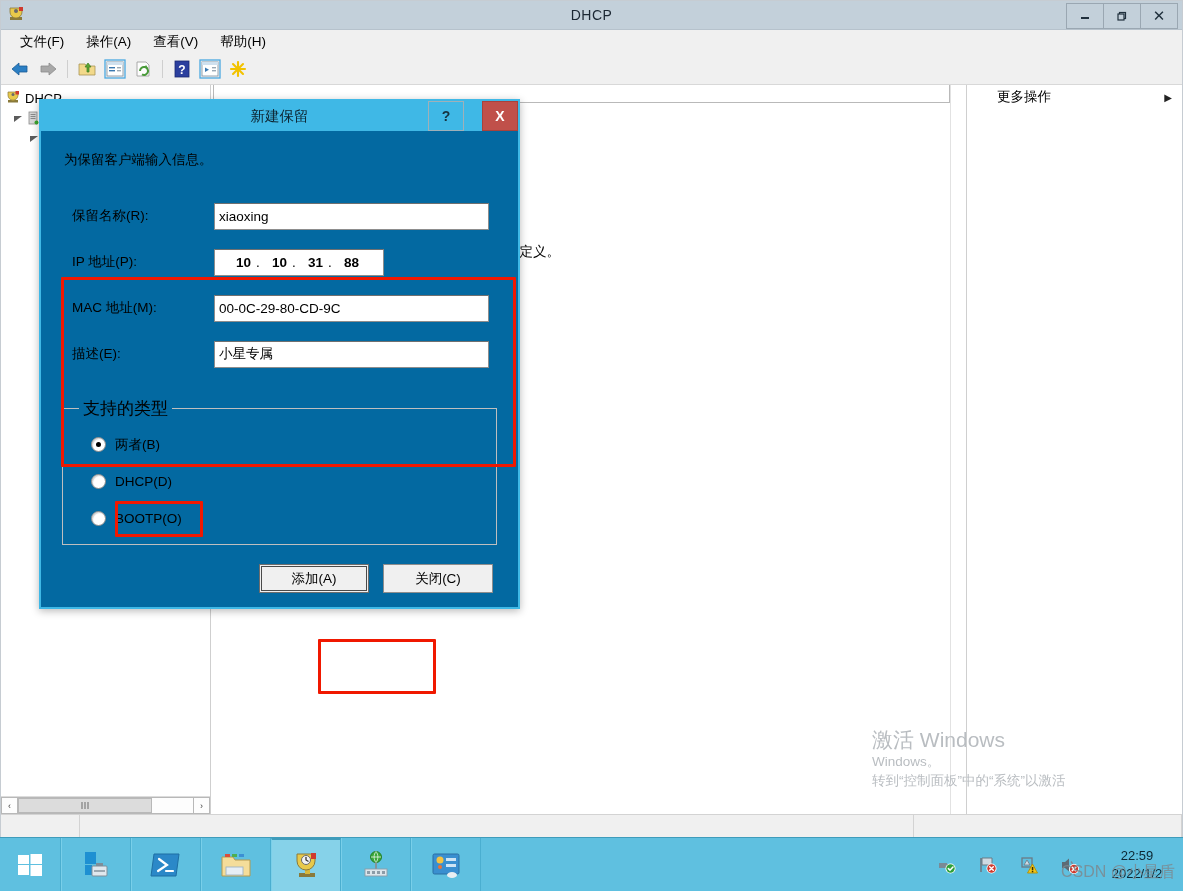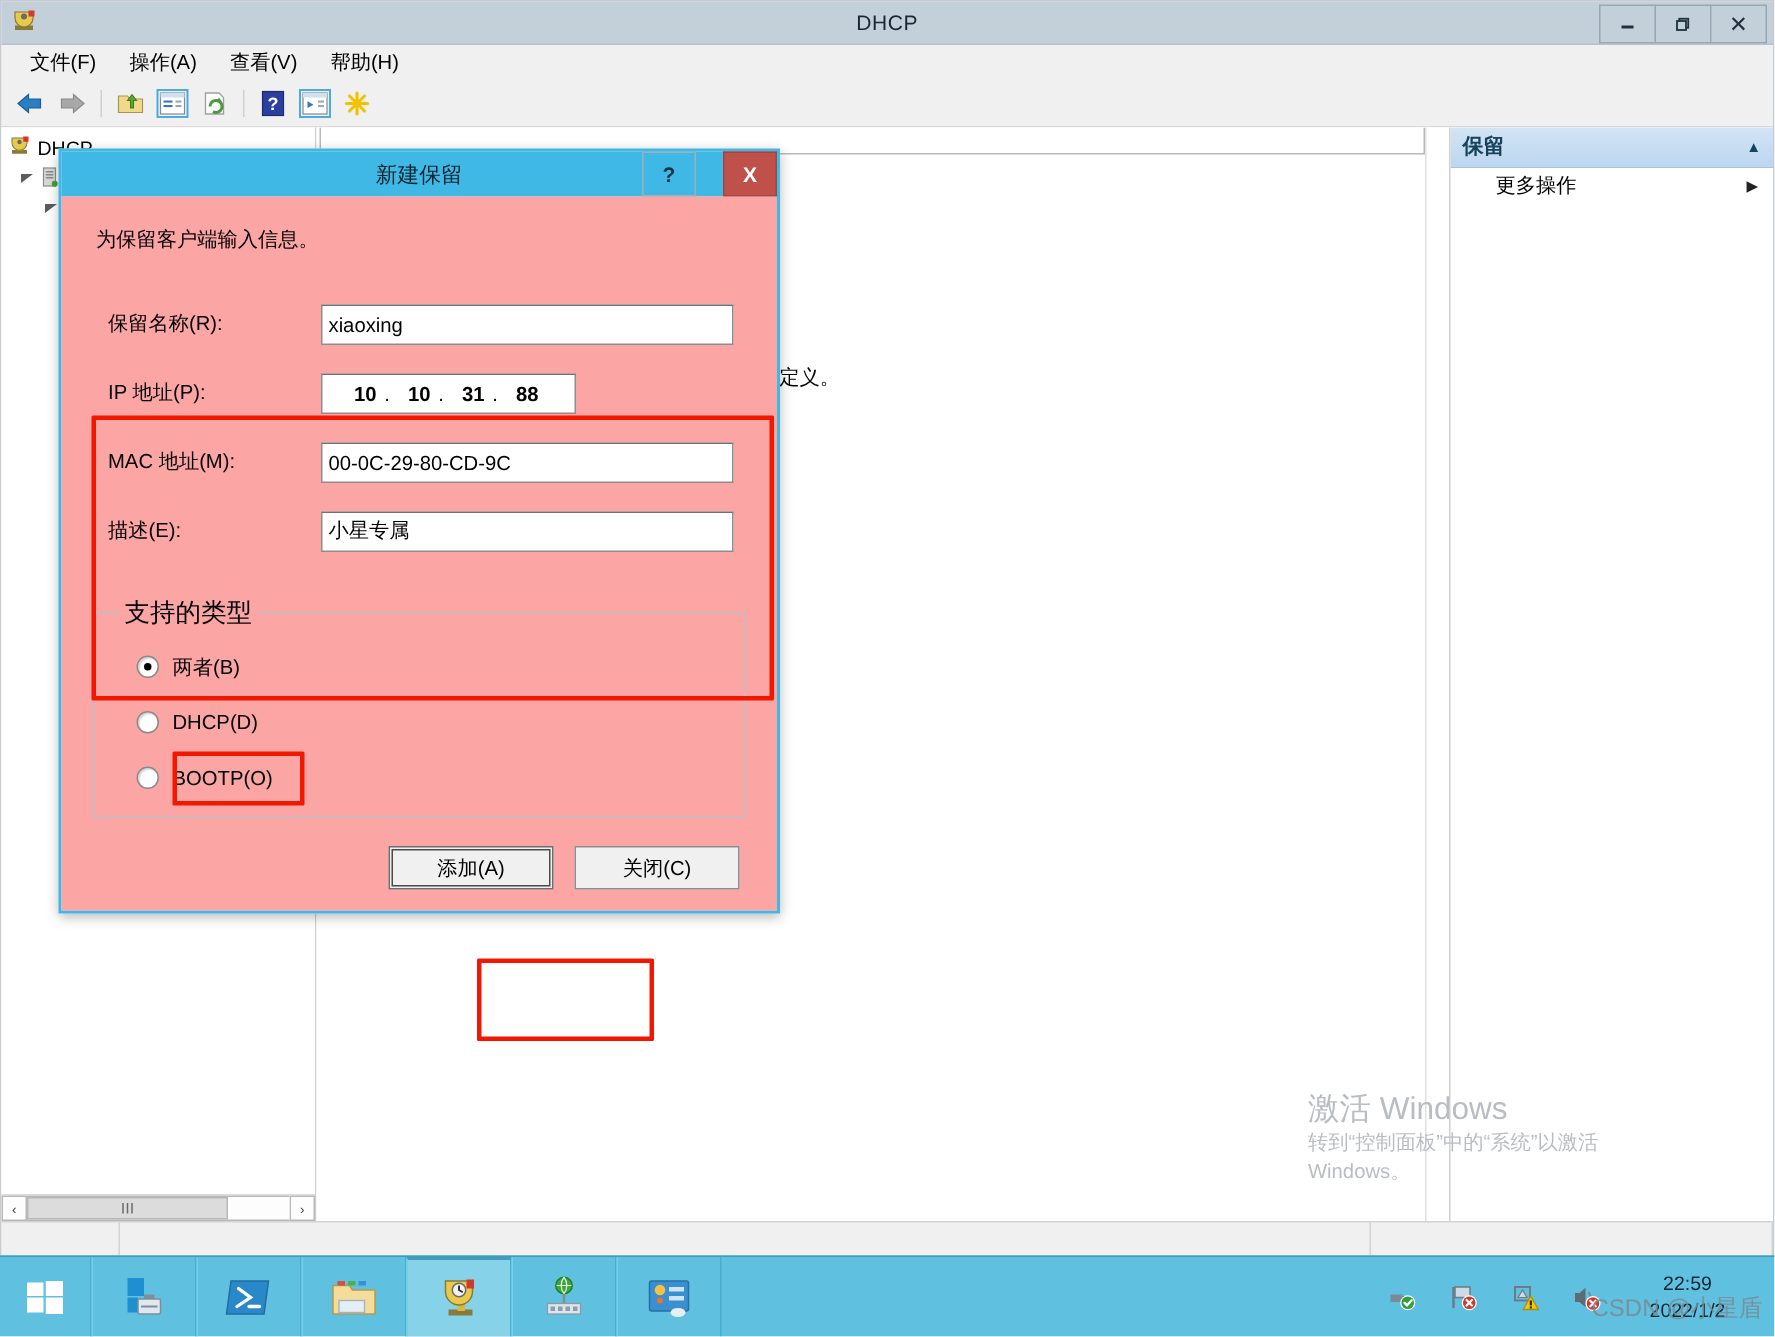--- a/index.html
+++ b/index.html
@@ -88,21 +88,21 @@
   .dialog{position:absolute;left:39px;top:99px;width:481px;height:510px;
     background:#f0f0f0;border:2px solid #3fb8e6;box-sizing:border-box;
     box-shadow:0 2px 8px rgba(0,0,0,.28);display:flex;flex-direction:column;}
   .dlg-title{height:30px;background:#3fb8e6;display:flex;align-items:stretch;position:relative;flex:0 0 auto;gap:18px;}
   .dlg-title-text{position:absolute;left:0;right:0;top:0;bottom:0;display:flex;align-items:center;
     justify-content:center;font-size:14.5px;color:#0d2430;}
   .dlg-btn{width:36px;display:flex;align-items:center;justify-content:center;font-size:14px;
     font-weight:bold;color:#16323f;border:1px solid #9fb0b8;box-sizing:border-box;background:#3fb8e6;}
   .dlg-btn.help{margin-left:auto;}
   .dlg-btn.close{background:#c0504a;color:#fff;border-color:#a8423c;}
-  .dlg-body{flex:1 1 auto;background:#fca5a5;padding:12px 17px 12px 17px;position:relative;
+  .dlg-body{flex:1 1 auto;background:#0369a1;padding:12px 17px 12px 17px;position:relative;
     display:flex;flex-direction:column;}
   .dlg-intro{font-size:13.5px;color:#000;margin:8px 0 4px 6px;}
 
   .field-group{position:relative;margin-top:8px;padding:12px 10px 10px 6px;}
   .redbox{position:absolute;border:3px solid #f01800;box-sizing:border-box;pointer-events:none;border-radius:1px;}
   .rb-fields{left:20px;top:176px;width:455px;height:190px;}
   .rb-radio{left:74px;top:400px;width:88px;height:36px;}
   .rb-addbtn{left:277px;top:538px;width:118px;height:55px;}
 
   .frow{display:flex;align-items:center;height:46px;}
@@ -128,21 +128,21 @@
     display:flex;align-items:center;justify-content:center;color:#000;box-sizing:border-box;}
   .dbtn.focused{outline:1px solid #4a4a4a;outline-offset:-3px;border-color:#6d6d6d;}
 
   
   .taskbar{position:absolute;left:0;bottom:0;width:1183px;height:53px;background:#5fc0e0;
     border-top:1px solid #3f9cbb;display:flex;align-items:stretch;}
   .tb-start{width:60px;display:flex;align-items:center;justify-content:center;border-right:1px solid #4aaed0;}
   .tb-task{width:68px;display:flex;align-items:center;justify-content:center;
     border-right:1px solid #4aaed0;border-left:1px solid #79cfe9;position:relative;}
   .tb-task.active{background:#86d2e9;border-top:2px solid #3f9cbb;}
-  .tray{margin-left:auto;display:flex;align-items:center;padding-right:18px;gap:21px;}
+  .tray{margin-left:auto;display:flex;align-items:center;padding-right:6px;gap:21px;}
   .tray-icon{width:20px;height:20px;position:relative;}
   .clock{width:72px;text-align:center;font-size:13px;color:#0c2733;line-height:1.35;padding-right:4px;}
   .csdn-wm{position:absolute;right:8px;bottom:8px;font-size:16px;color:#7c8a91;opacity:.85;
     pointer-events:none;white-space:nowrap;}
 </style>
 </head>
 <body>
 
 <div class="app">
 
@@ -328,43 +328,39 @@
           <div class="mid-topbox"></div>
           <div style="height:58px"></div>
           <div class="mid-line">- IP 地址。</div>
           <div class="mid-line">保留”。</div>
           <div class="mid-line">址范围中的某个地址。排除范围可以在“地址池”中定义。</div>
         </div>
         <div class="mid-vscroll"></div>
       </div>
 
       <div class="right-pane">
-        <div class="rp-section">
-          <span>保留</span>
-          <span class="caret">▲</span>
-        </div>
         <div class="rp-item">
           <span>更多操作</span>
           <span class="arrow">▶</span>
         </div>
       </div>
 
     </div>
 
     <div class="statusbar">
       <div class="sb-cell sb-1"></div>
       <div class="sb-cell sb-2"></div>
       <div class="sb-cell sb-3"></div>
     </div>
   </div>
 
   <div class="watermark">
     <div class="wm-title">激活 Windows</div>
+    <div class="wm-sub">Windows。</div>
     <div class="wm-sub">转到“控制面板”中的“系统”以激活</div>
-    <div class="wm-sub">Windows。</div>
   </div>
 
   <div class="dialog">
 
     <div class="dlg-title">
       <div class="dlg-title-text">新建保留</div>
       <div class="dlg-btn help">?</div>
       <div class="dlg-btn close">X</div>
     </div>
 

